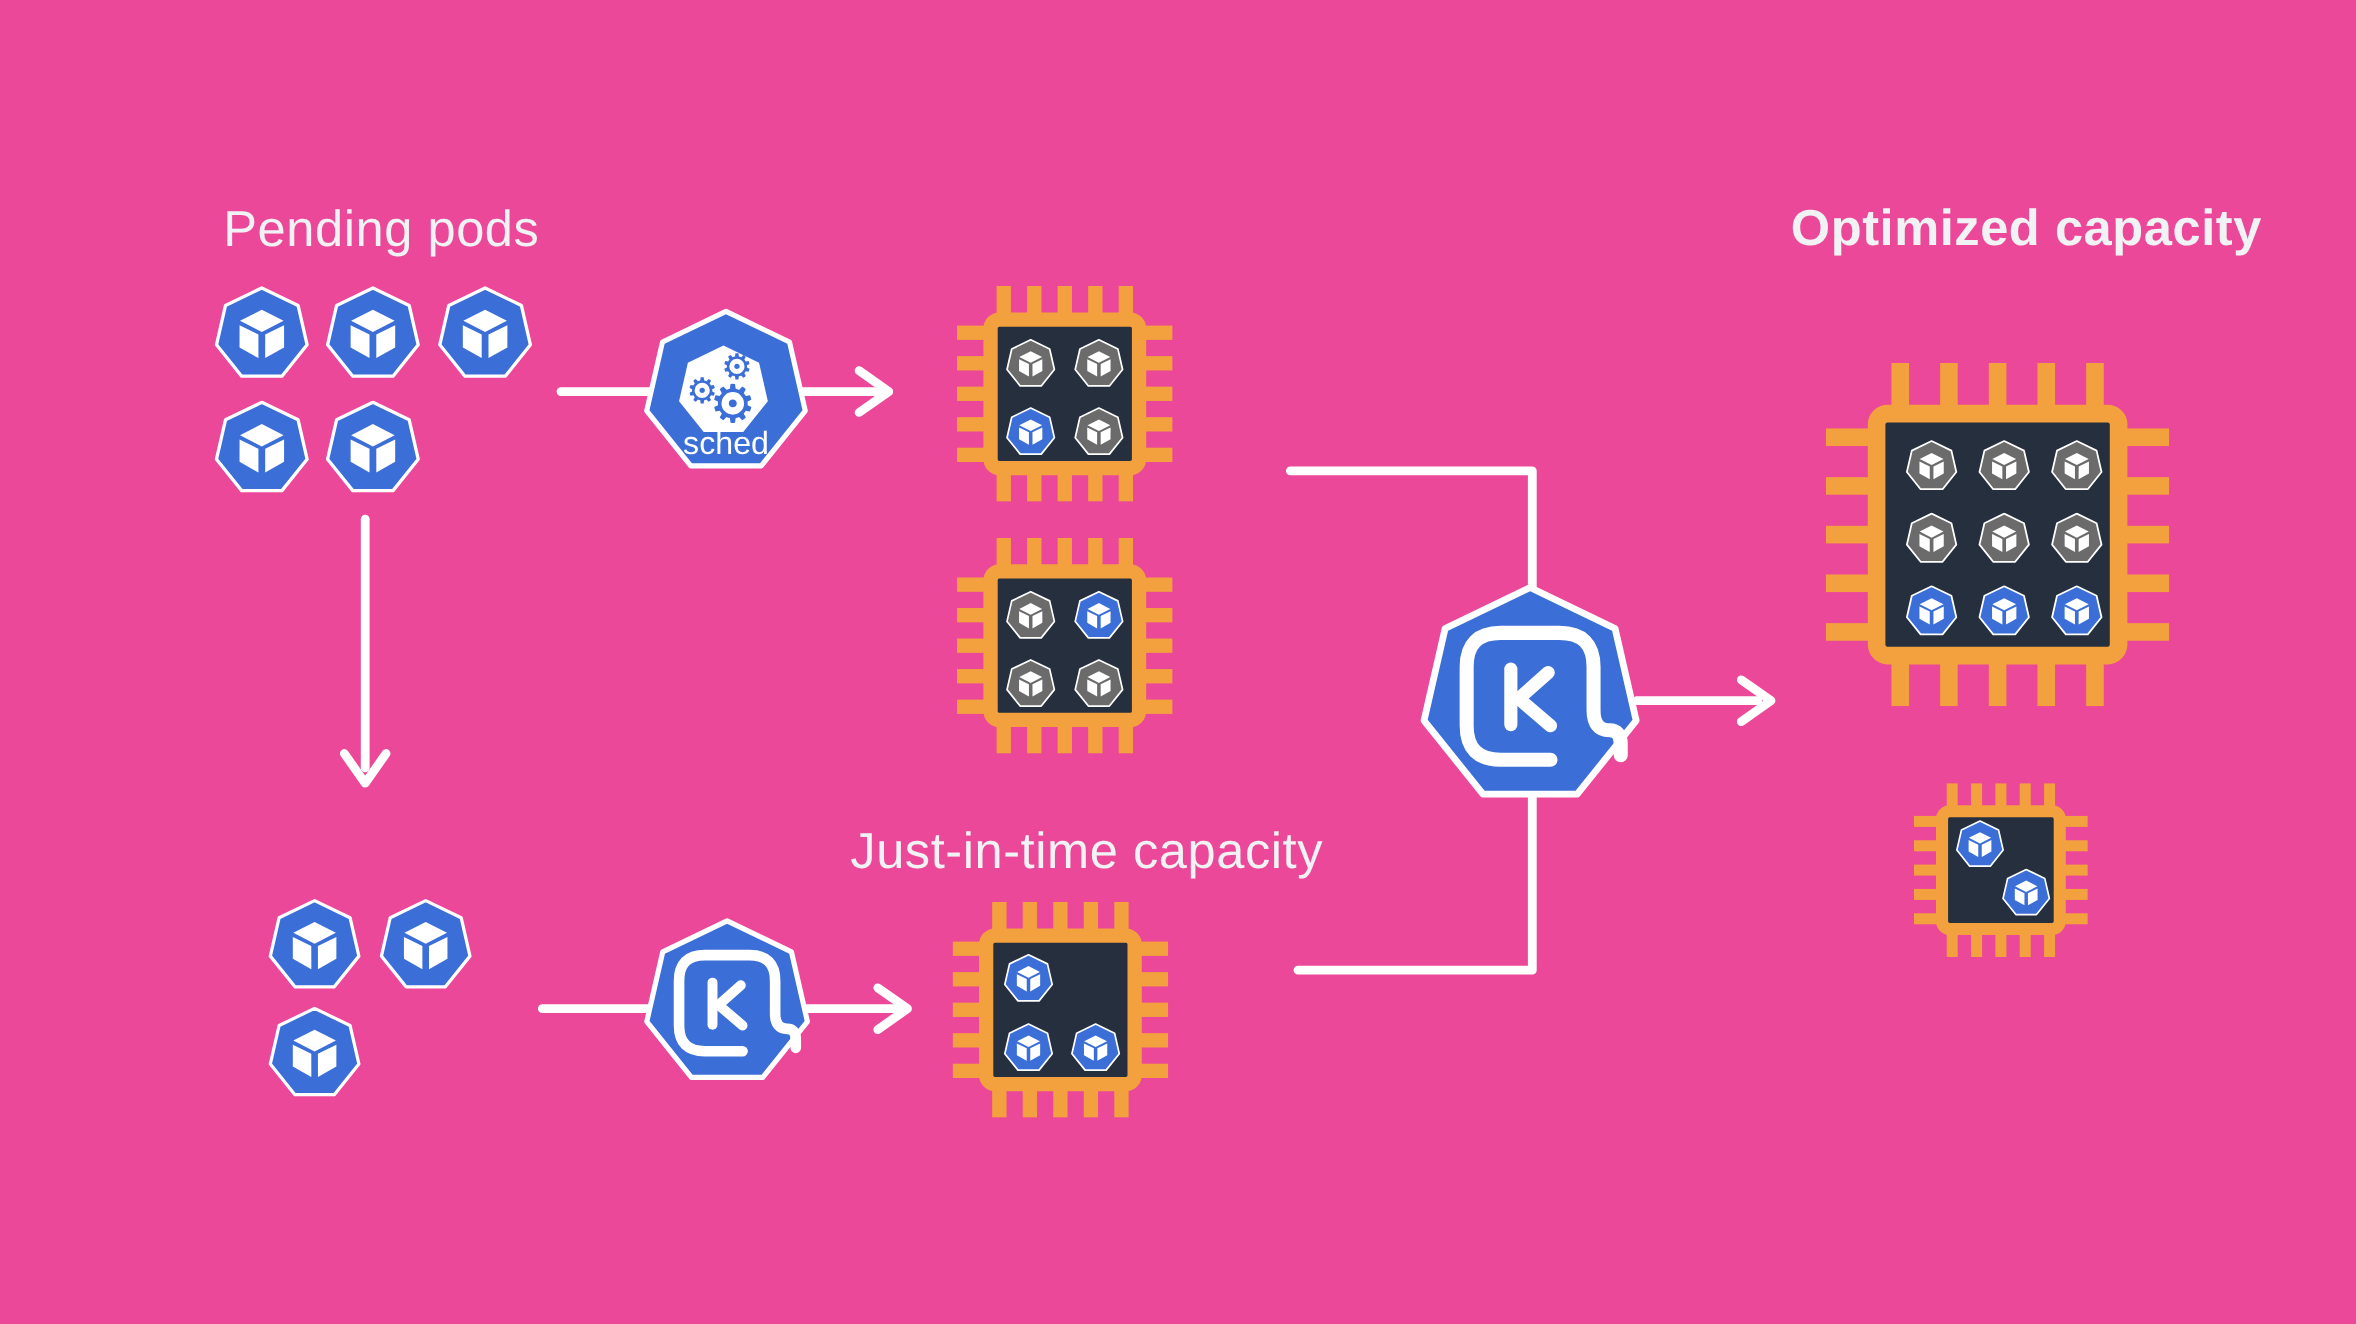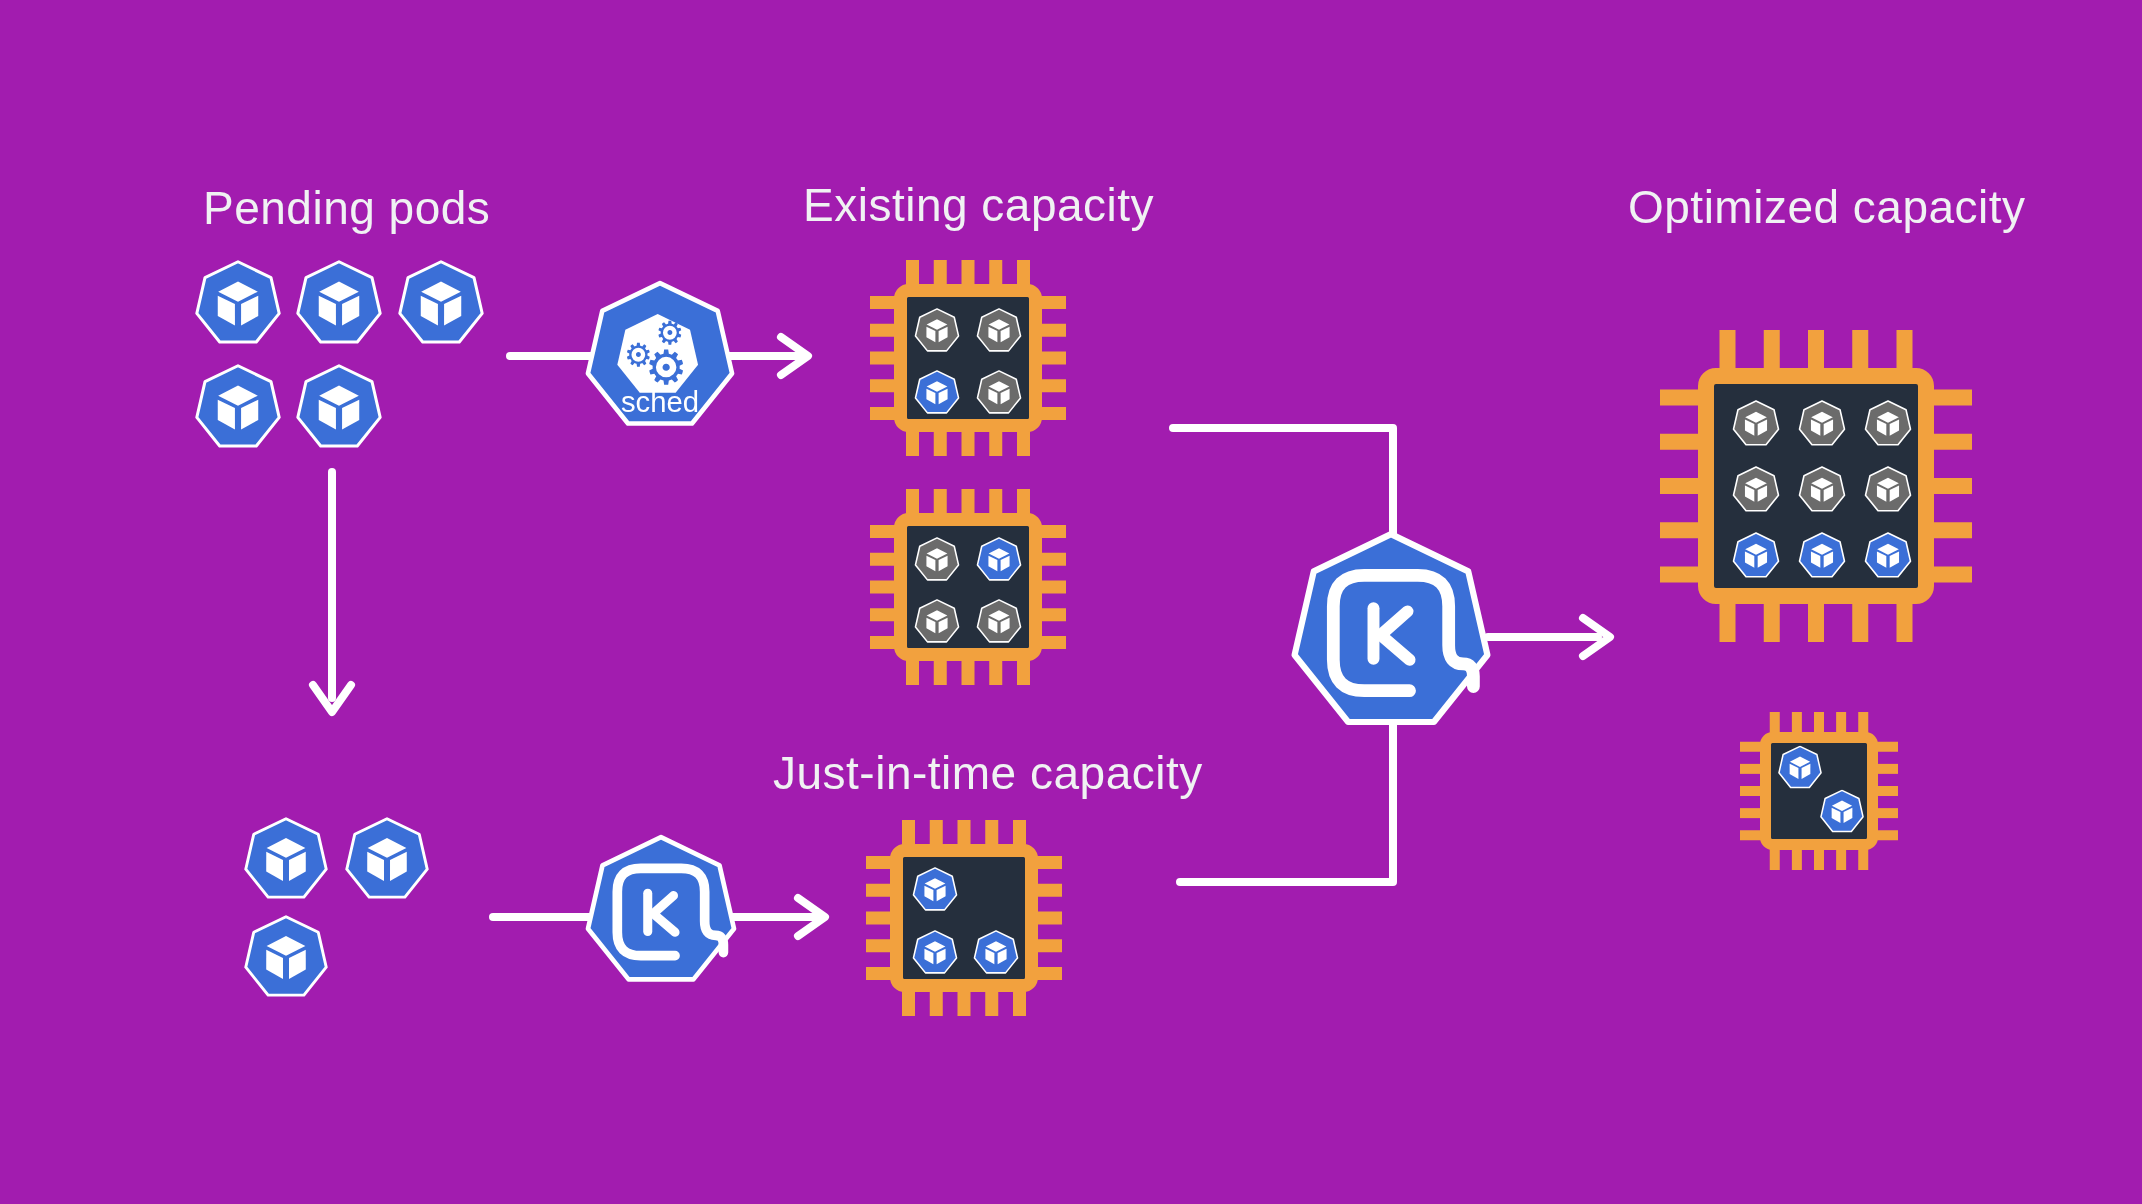--- a/index.html
+++ b/index.html
@@ -1,35 +1,35 @@
 <!DOCTYPE html>
 <html><head>
 <meta charset="utf-8">
 <style>
   html,body{margin:0;padding:0;background:#252F3D;}
   .canvas{
     position:relative;
     width:2142px;height:1204px;
-    background:#a21caf;
+    background:#ec4899;
     overflow:hidden;
     font-family:"Liberation Sans", sans-serif;
   }
   #connectors{position:absolute;left:0;top:0;z-index:1;}
   .node{position:absolute;z-index:2;}
   .title{
     position:absolute;z-index:3;
     color:#F0F2F3;
     font-size:46px;
     font-weight:300;
     letter-spacing:0.5px;
     white-space:nowrap;
   }
   #t-pending{left:203px;top:181px;}
   #t-existing{left:803px;top:178px;}
-  #t-optimized{left:1628px;top:180px;}
+  #t-optimized{left:1628px;top:180px;font-weight:bold;}
   #t-unschedulable{left:125px;top:744px;}
   #t-jit{left:773px;top:746px;text-align:center;}
 </style>
 </head>
 <body>
 
 <div class="canvas">
   <svg id="connectors" width="2142" height="1204">
       <path d="M 510 356 L 798 356" fill="none" stroke="#FFFFFF" stroke-width="8" stroke-linecap="round" stroke-linejoin="round"></path>
       <path d="M 781 337 L 808 356 L 781 375" fill="none" stroke="#FFFFFF" stroke-width="8" stroke-linecap="round" stroke-linejoin="round"></path>
@@ -37,21 +37,20 @@
       <path d="M 313 685 L 332 712 L 351 685" fill="none" stroke="#FFFFFF" stroke-width="8" stroke-linecap="round" stroke-linejoin="round"></path>
       <path d="M 493 917 L 815 917" fill="none" stroke="#FFFFFF" stroke-width="8" stroke-linecap="round" stroke-linejoin="round"></path>
       <path d="M 798 898 L 825 917 L 798 936" fill="none" stroke="#FFFFFF" stroke-width="8" stroke-linecap="round" stroke-linejoin="round"></path>
       <path d="M 1173 428 L 1393 428 L 1393 545" fill="none" stroke="#FFFFFF" stroke-width="8" stroke-linecap="round" stroke-linejoin="round"></path>
       <path d="M 1393 725 L 1393 882 L 1180 882" fill="none" stroke="#FFFFFF" stroke-width="8" stroke-linecap="round" stroke-linejoin="round"></path>
       <path d="M 1488 637 L 1598 637" fill="none" stroke="#FFFFFF" stroke-width="8" stroke-linecap="round" stroke-linejoin="round"></path>
       <path d="M 1583 618 L 1610 637 L 1583 656" fill="none" stroke="#FFFFFF" stroke-width="8" stroke-linecap="round" stroke-linejoin="round"></path>
     </svg>
 
   <div class="title" id="t-pending">Pending pods</div>
-  <div class="title" id="t-existing">Existing capacity</div>
   <div class="title" id="t-optimized">Optimized capacity</div>
   <div class="title" id="t-jit">Just-in-time capacity</div>
 
   <div id="nodes">
       <svg width="88" height="88" viewBox="0 0 100 100" class="node" style="left: 194px; top: 260px;">
         <polygon points="50,2 87.5,20.1 96.8,60.7 70.8,93.2 29.2,93.2 3.2,60.7 12.5,20.1" fill="#3B6FD7" stroke="#FFFFFF" stroke-width="3.4" stroke-linejoin="round"></polygon>
         <g fill="#FFFFFF">
           <polygon points="50,24.5 72.5,36 50,47.5 27.5,36"></polygon>
           <polygon points="27,40.5 46.5,50 46.5,74.5 27,63.5"></polygon>
           <polygon points="73,40.5 53.5,50 53.5,74.5 73,63.5"></polygon>

